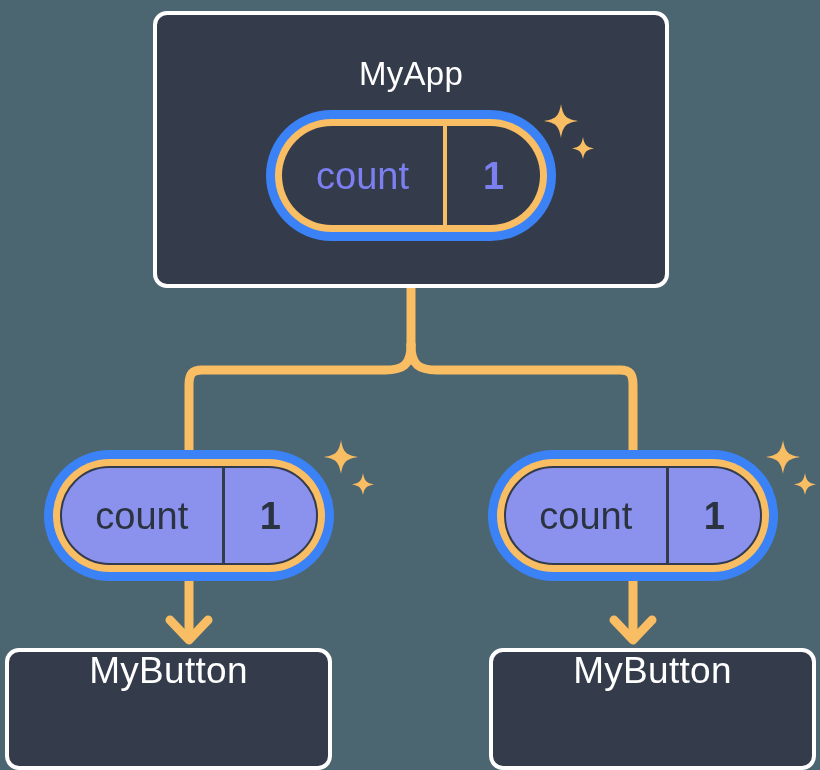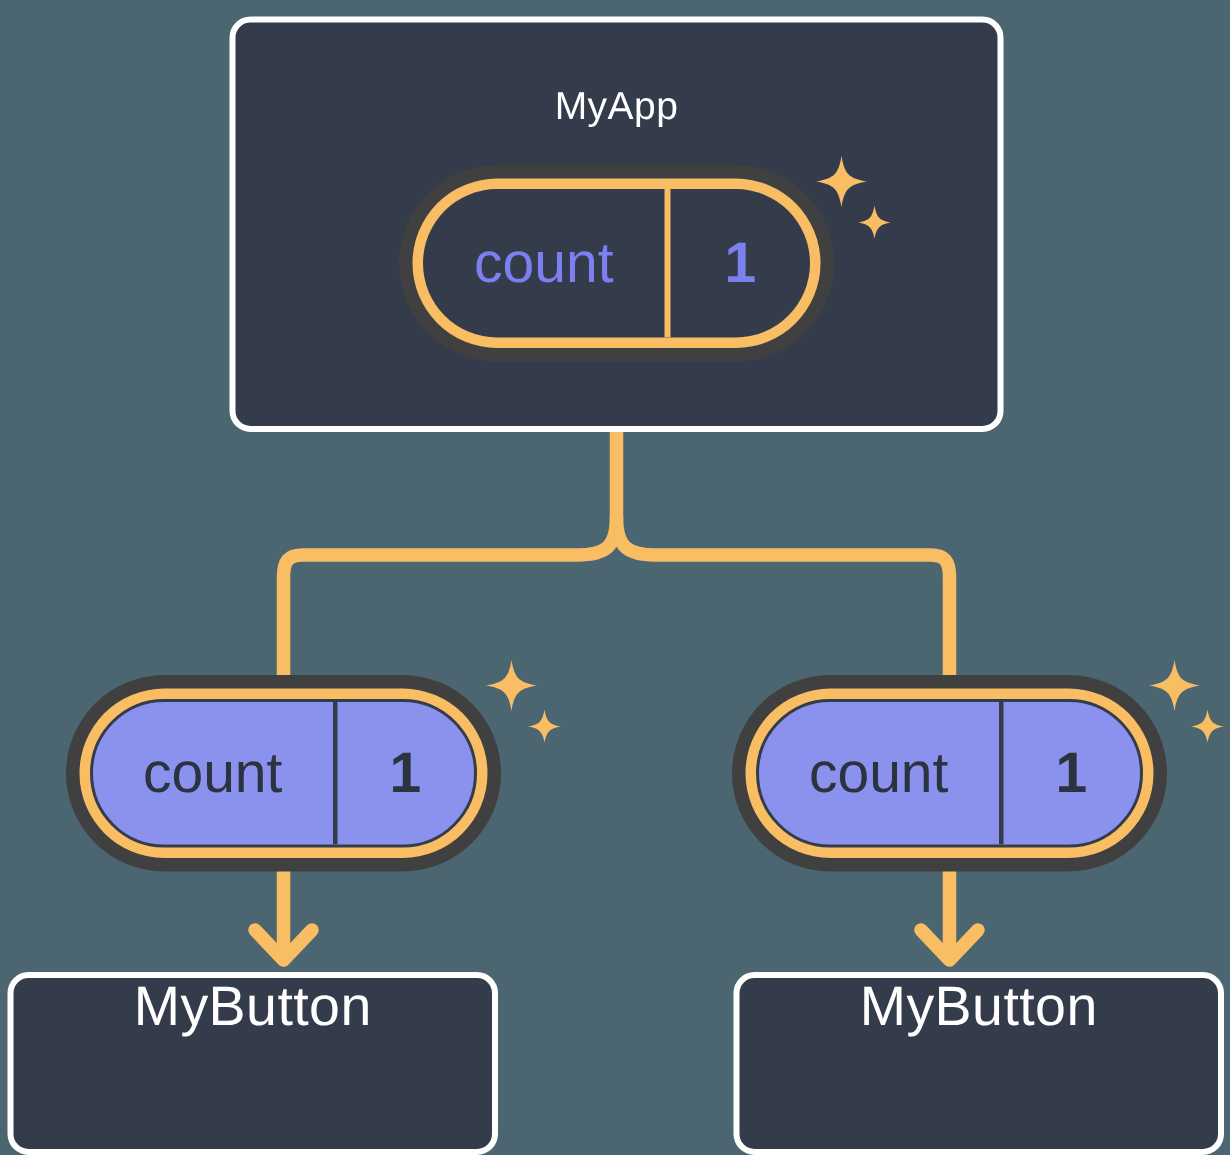--- a/index.html
+++ b/index.html
@@ -37,21 +37,21 @@
   .component-box {
     position: absolute;
     background: #343c4c;
     border: 4px solid #ffffff;
     border-radius: 14px;
     box-sizing: border-box;
     z-index: 2;
   }
   .component-title {
     color: #ffffff;
-    font-size: 26px;
+    font-size: 33px;
     font-weight: 400;
     letter-spacing: 0.3px;
     text-align: center;
     white-space: nowrap;
     line-height: 1;
   }
 
   
   #app-box {
     left: 153px;
@@ -77,21 +77,21 @@
   #button-box-left  { left: 5px; }
   #button-box-right { left: 489px; }
   .button-box .component-title { font-size: 37px; }
 
   
   .state-pill {
     position: absolute;
     z-index: 3;
     box-sizing: border-box;
     border-radius: 999px;
-    background: #404040;          
+    background: #3b82f6;          
     padding: 9px;
     display: flex;
   }
   .pill-inner-ring {
     flex: 1 1 auto;
     border-radius: 999px;
     background: #f9bd63;          
     padding: 7px;
     display: flex;
     box-sizing: border-box;

